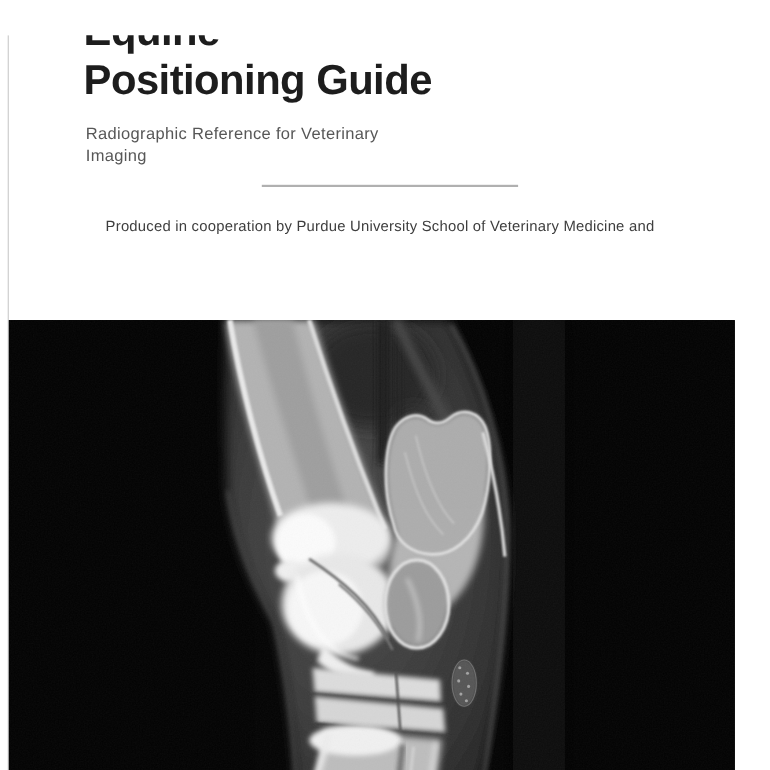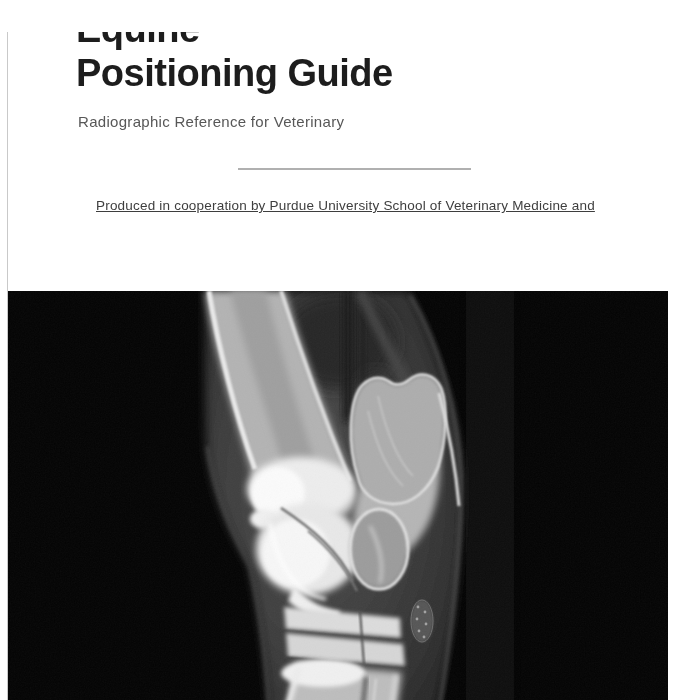--- a/index.html
+++ b/index.html
@@ -34,41 +34,42 @@
   .divider{
     position:absolute;left:238px;top:136px;width:233px;height:2px;
     background:var(--divider,#b0b0b0);
   }
   .credit{
     position:absolute;left:96px;top:164px;margin:0;
     font-size:13.5px;line-height:19px;font-weight:400;
     letter-spacing:0.2px;color:var(--credit-text,#3e3e3e);
     white-space:nowrap;
   }
-  .credit span{display:block;text-decoration:underline;}
+  .credit span{display:block;}
   .film{
     position:absolute;left:8px;top:259px;width:692px;height:441px;
     background:var(--film-bg,#030303);
   }
   .film svg{display:block;}
 </style>
 </head>
 <body>
 
 <div class="page">
 
   <div class="page-edge"></div>
 
   <h1 class="title">
     <span>Equine</span>
     <span>Positioning Guide</span>
   </h1>
 
   <p class="subtitle">
     <span>Radiographic Reference for Veterinary</span>
+    <span>Imaging</span>
   </p>
 
   <div class="divider"></div>
 
   <p class="credit">
     <span>Produced in cooperation by Purdue University School of Veterinary Medicine and</span>
   </p>
 
   <div class="film" role="img" aria-label="Lateral radiograph of an equine hock (tarsus) on a black film background">
     <svg width="692" height="441" viewBox="0 0 692 441">

